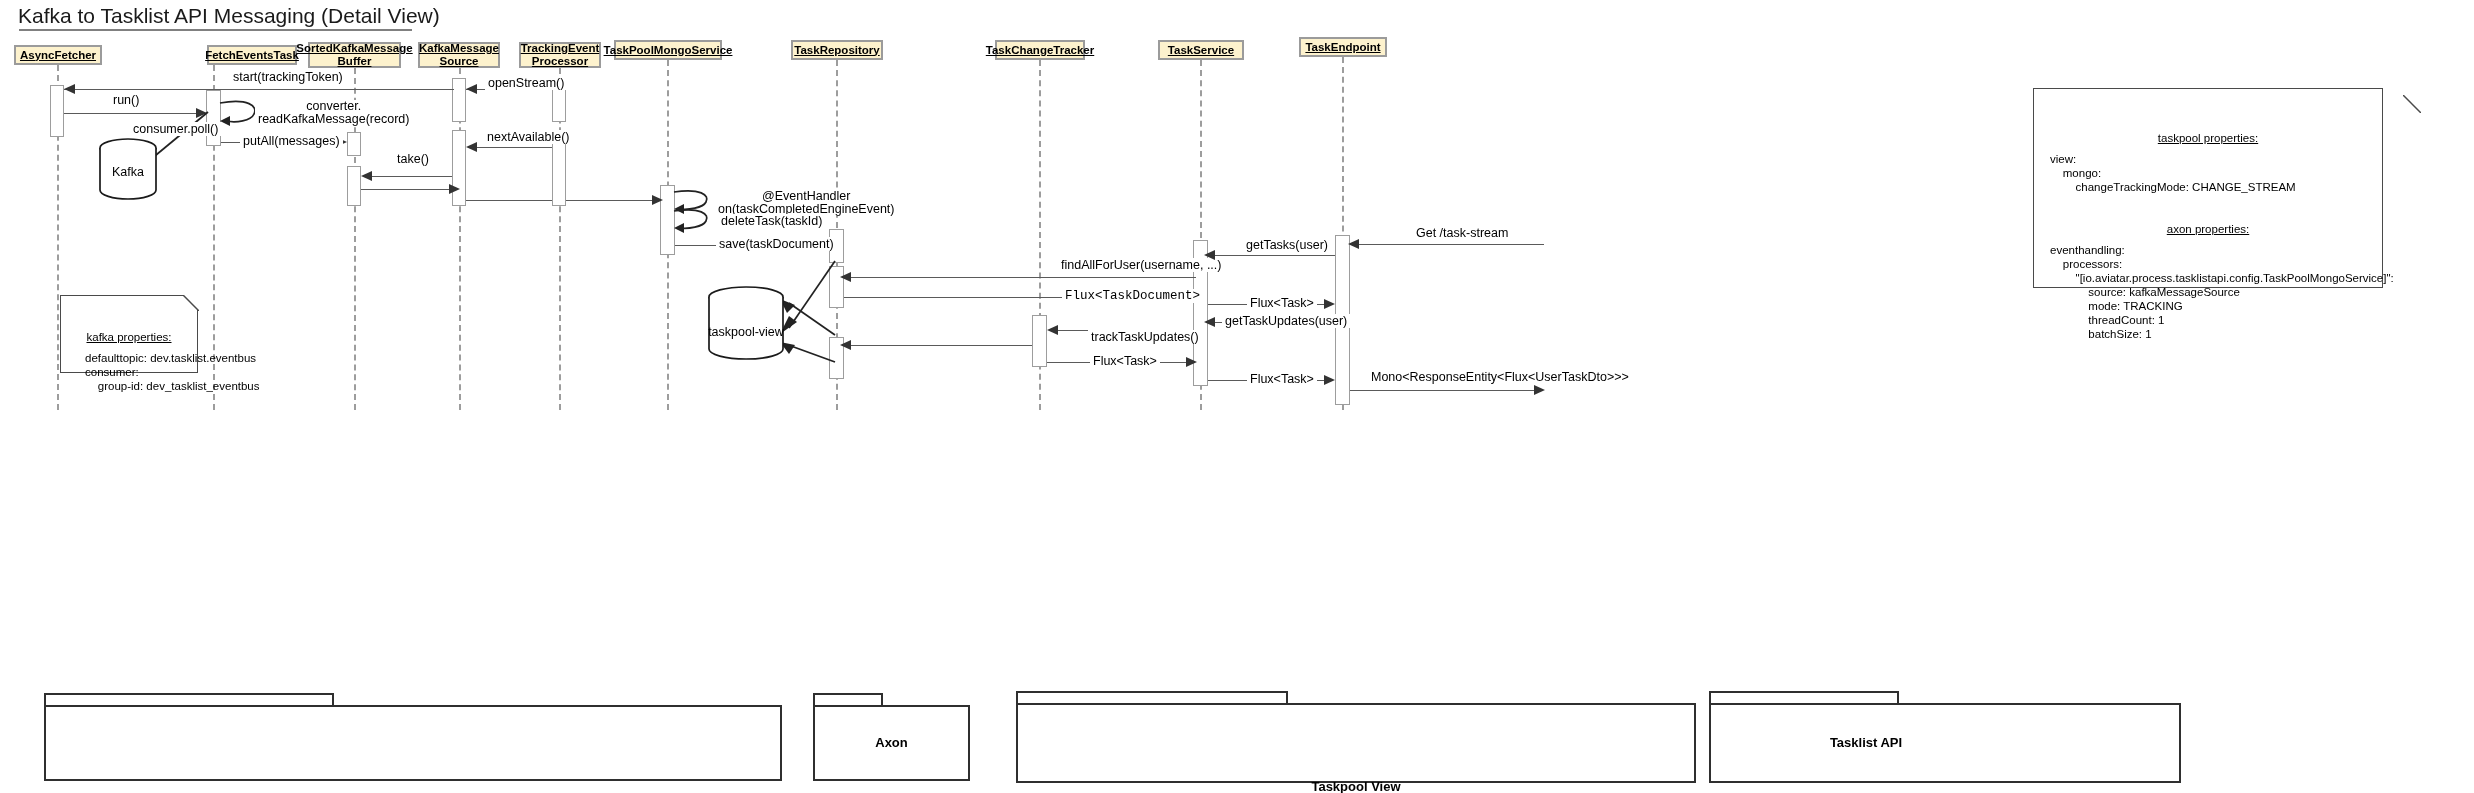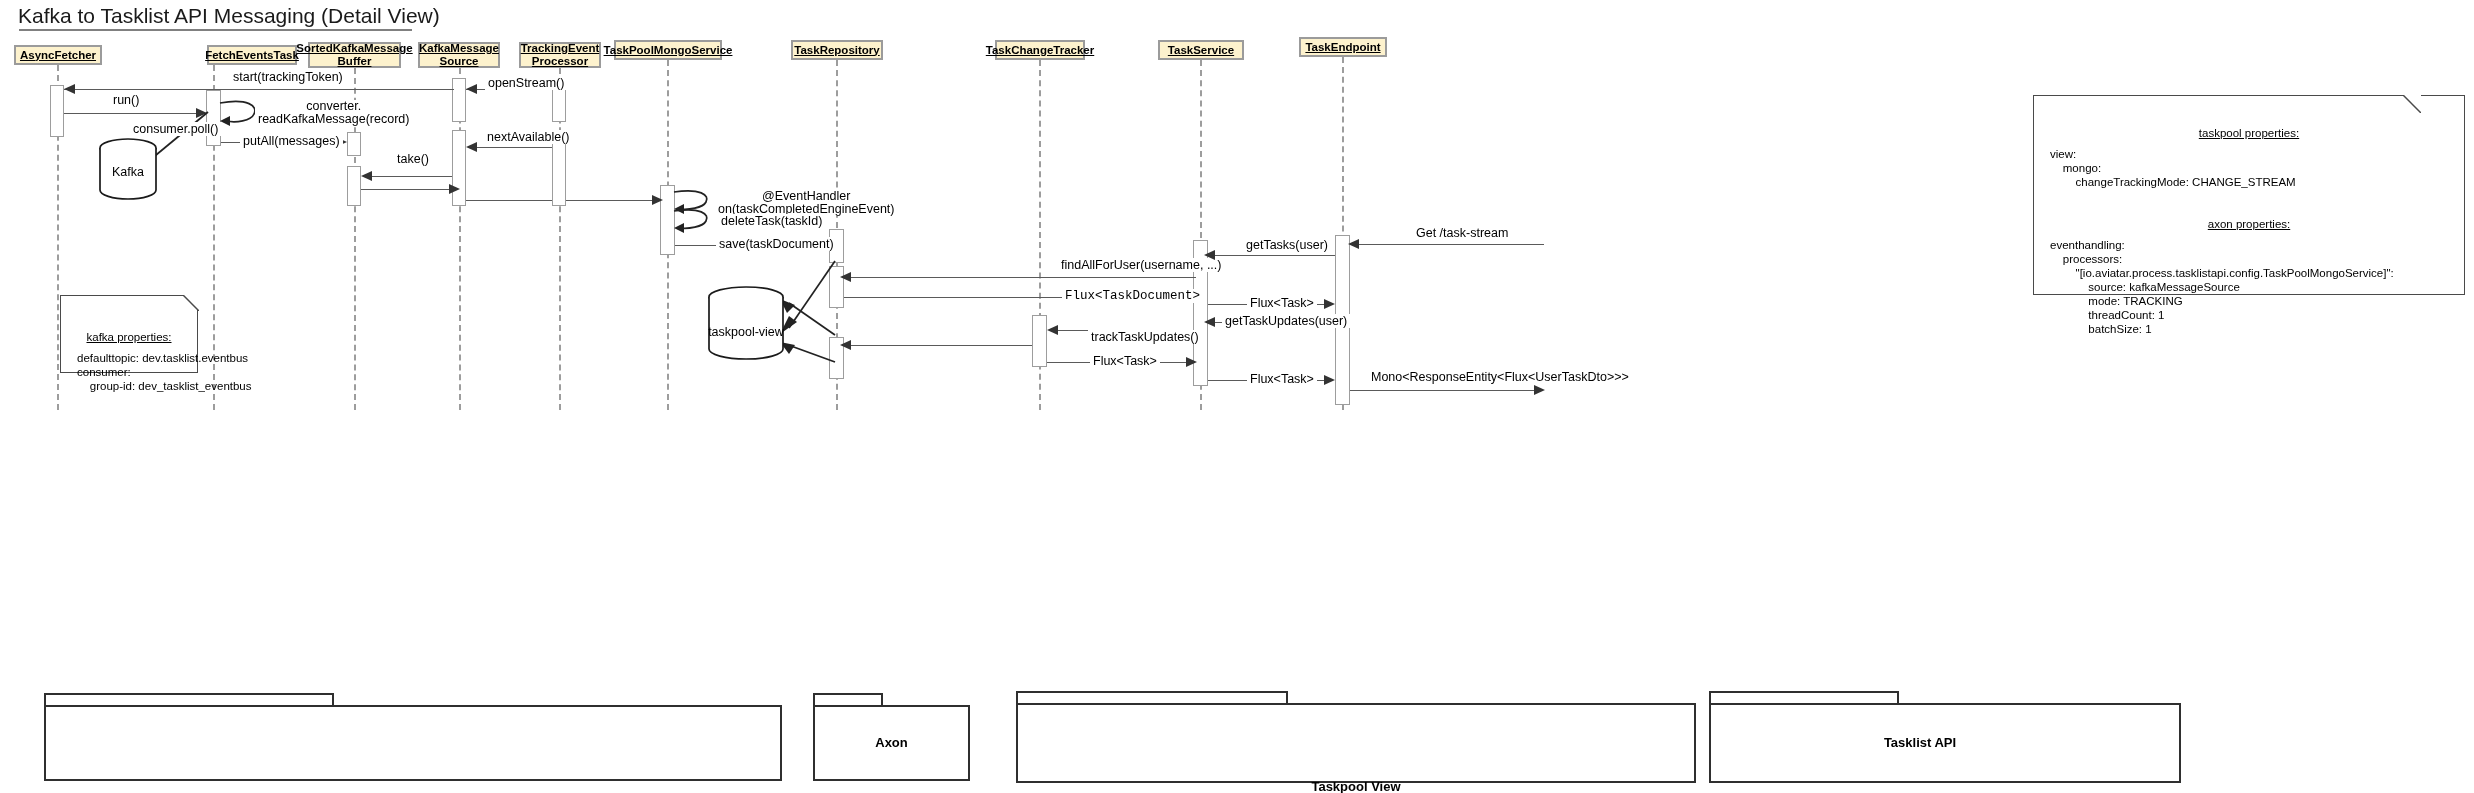--- a/index.html
+++ b/index.html
@@ -93,21 +93,21 @@
   .msg-label.centered { text-align: center; }
   
   .note {
     position: absolute;
     box-sizing: border-box;
     background: #ffffff;
     border: 1.5px solid #4a4a4a;
     font-size: 11.5px;
     line-height: 14px;
     white-space: pre;
-    padding: 6px 16px;
+    padding: 6px 24px;
     color: #000;
   }
   .note .note-title {
     display: block;
     text-align: center;
     text-decoration: underline;
     margin-bottom: 7px;
   }
   
   .db {
@@ -358,21 +358,21 @@
     <span class="note-title">kafka properties:</span><span>defaulttopic: dev.tasklist.eventbus
 consumer:
     group-id: dev_tasklist_eventbus</span>
   </div>
   <svg style="position:absolute; left:183px; top:295px;" width="16" height="16" viewBox="0 0 16 16">
     <polygon points="0,0 16,16 16,0" fill="#ffffff" stroke="none"></polygon>
     <polyline points="0,0 16,16" fill="none" stroke="#4a4a4a" stroke-width="1.5"></polyline>
     <polyline points="0,0 0,1" fill="none" stroke="#4a4a4a" stroke-width="1.5"></polyline>
   </svg>
 
-  <div class="note" style="left:2033px; top:95px; width:432px; height:200px; padding:2px 16px;">
+  <div class="note" style="left:2033px; top:88px; width:350px; height:200px; padding:14px 16px;">
     <span class="note-title">taskpool properties:</span><span>view:
     mongo:
         changeTrackingMode: CHANGE_STREAM</span>
     <span class="note-title" style="margin-top:14px;">axon properties:</span><span>eventhandling:
     processors:
         "[io.aviatar.process.tasklistapi.config.TaskPoolMongoService]":
             source: kafkaMessageSource
             mode: TRACKING
             threadCount: 1
             batchSize: 1</span>
@@ -388,15 +388,15 @@
   <div class="group-tab" style="left:813px; top:693px; width:70px; height:12px;"></div>
   <div class="group-box" style="left:813px; top:705px; width:157px; height:76px;"></div>
   <div class="group-label" style="left:813px; top:735px; width:157px;">Axon</div>
 
   <div class="group-tab" style="left:1016px; top:691px; width:272px; height:12px;"></div>
   <div class="group-box" style="left:1016px; top:703px; width:680px; height:80px;"></div>
   <div class="group-label" style="left:1016px; top:735px; width:680px;margin-top:44px;">Taskpool View</div>
 
   <div class="group-tab" style="left:1709px; top:691px; width:190px; height:12px;"></div>
   <div class="group-box" style="left:1709px; top:703px; width:472px; height:80px;"></div>
-  <div class="group-label" style="left:1676px; top:735px; width:472px;padding-left:8px;">Tasklist API</div>
+  <div class="group-label" style="left:1622px; top:735px; width:472px;padding-left:8px;">Tasklist API</div>
 
 </div>
 
 </body></html>

